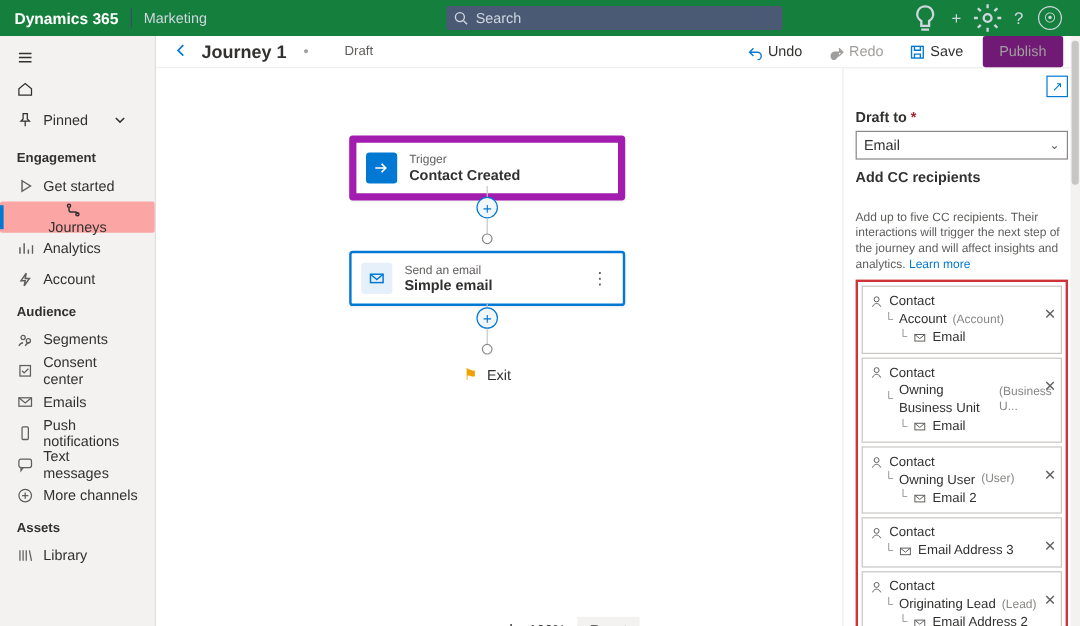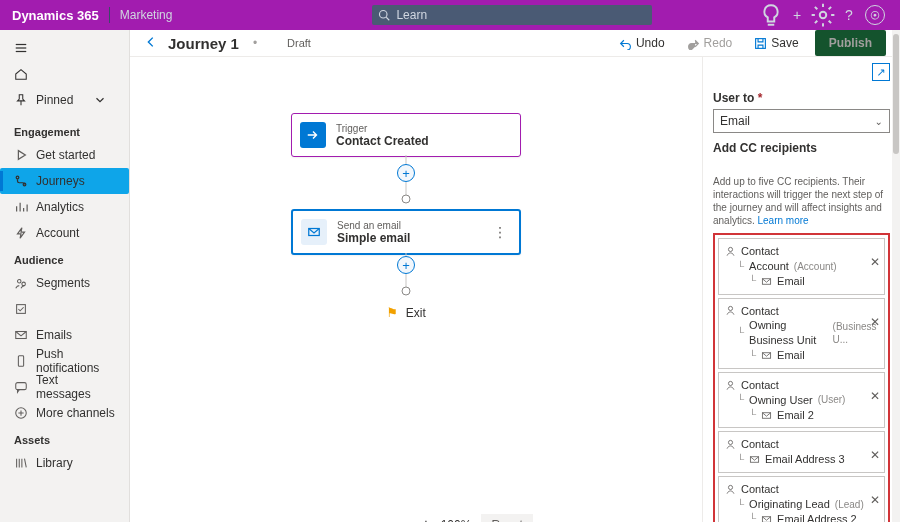--- a/index.html
+++ b/index.html
@@ -1,63 +1,63 @@
 <!DOCTYPE html>
 <html><head>
 <meta charset="utf-8">
 <style>
 * { box-sizing: border-box; margin: 0; padding: 0; font-family: "Segoe UI", Arial, sans-serif; }
 body { width: 900px; height: 522px; overflow: hidden; background: #fff; font-size: 12px; color: #323130; }
 
 
-.topbar { height: 30px; background: #a21caf; color: #fff; display: flex; align-items: center; padding: 0 12px; justify-content: flex-end; }
+.topbar { height: 30px; background: #15803d; color: #fff; display: flex; align-items: center; padding: 0 12px; justify-content: flex-end; }
 .topbar .brand { font-weight: 600; font-size: 13px; }
 .topbar .sep { width: 1px; height: 16px; background: #3a4b66; margin: 0 10px; }
 .topbar .module { font-size: 12px; color: #d0d6e0; }
 .topbar .search { margin-left: 200px; display: flex; align-items: center; width: 280px; height: 20px; background: #4a5a74; border-radius: 2px; padding: 0 6px; color: #d0d6e0; }
 .topbar .search svg { width: 12px; height: 12px; margin-right: 6px; }
 .topbar .spacer { flex: 1; }
 .topbar .ticon { width: 26px; display: flex; align-items: center; justify-content: center; color: #d0d6e0; font-size: 14px; }
 .topbar .avatar { width: 20px; height: 20px; border: 1px solid #d0d6e0; border-radius: 50%; display: flex; align-items: center; justify-content: center; font-size: 10px; }
 
 
 .layout { display: flex; height: calc(100% - 30px); }
 
 
 .sidebar { width: 130px; background: #f3f2f1; border-right: 1px solid #e1dfdd; display: flex; flex-direction: column; overflow: hidden; position: relative; }
 .sb-top { padding: 6px 10px; display: flex; flex-direction: column; gap: 2px; }
 .sb-row { display: flex; align-items: center; height: 24px; padding: 0 4px; color: #323130; cursor: pointer; border-radius: 2px; }
 .sb-row svg, .sb-row .ico { width: 14px; height: 14px; margin-right: 8px; flex-shrink: 0; }
 .sb-row .chev { margin-left: auto; }
 .sb-section { font-weight: 600; font-size: 11px; padding: 8px 14px 4px; color: #323130; }
 .sb-list .sb-row { padding: 0 14px; height: 26px; }
-.sb-row.active { background: #0ea5e9; position: relative; }
+.sb-row.active { background: #fca5a5; position: relative; flex-direction: column; }
 .sb-row.active::before { content: ""; position: absolute; left: 0; top: 3px; bottom: 3px; width: 3px; background: #0078d4; }
 
 
 .main { flex: 1; display: flex; flex-direction: column; position: relative; }
 .cmdbar { height: 36px; border-bottom: 1px solid #edebe9; display: flex; align-items: center; padding: 0 14px; gap: 10px; }
 .cmdbar .back svg { width: 14px; height: 14px; stroke: #0078d4; }
 .cmdbar .title { font-size: 15px; font-weight: 600; }
 .cmdbar .status { font-size: 11px; color: #605e5c; margin-left: 16px; }
 .cmdbar .spacer { flex: 1; }
 .cmdbar .btn { display: flex; align-items: center; gap: 4px; font-size: 12px; color: #323130; padding: 4px 6px; cursor: pointer; }
 .cmdbar .btn svg { width: 13px; height: 13px; }
 .cmdbar .btn.disabled { color: #a19f9d; }
 .cmdbar .btn.disabled svg { stroke: #a19f9d; fill: #a19f9d; }
-.cmdbar .btn.primary { background: #14532d; color: #a19f9d; padding: 6px 14px; border-radius: 2px; font-weight: bold; }
+.cmdbar .btn.primary { background: #701a75; color: #a19f9d; padding: 6px 14px; border-radius: 2px; }
 
 
 .canvas-wrap { flex: 1; display: flex; position: relative; }
 .canvas { flex: 1; position: relative; background: #fff; }
 .vline { position: absolute; left: 50%; width: 1px; background: #c8c6c4; transform: translateX(-50%); }
 .dot { position: absolute; left: 50%; width: 9px; height: 9px; border: 1px solid #8a8886; border-radius: 50%; background: #fff; transform: translate(-50%, -50%); }
 .plusbtn { position: absolute; left: 50%; width: 18px; height: 18px; border: 1px solid #0078d4; border-radius: 50%; background: #f2f7fc; color: #0078d4; display: flex; align-items: center; justify-content: center; font-size: 13px; transform: translate(-50%, -50%); cursor: pointer; }
 
-.node { position: absolute; left: 50%; transform: translateX(-50%); width: 230px; background: #fff; border: 1px solid #a21caf; border-radius: 3px; display: flex; align-items: center; padding: 8px; gap: 10px; box-shadow: 0 1px 2px rgba(0,0,0,.06); }
+.node { position: absolute; left: 50%; transform: translateX(-50%); width: 230px; background: #fff; border: 6px solid #a21caf; border-radius: 3px; display: flex; align-items: center; padding: 8px; gap: 10px; box-shadow: 0 1px 2px rgba(0,0,0,.06); }
 .node.selected { border: 2px solid #0078d4; }
 .node .nicon { width: 26px; height: 26px; border-radius: 3px; display: flex; align-items: center; justify-content: center; flex-shrink: 0; }
 .node .nicon.blue { background: #0078d4; color: #fff; }
 .node .nicon.light { background: #e6f0fa; color: #0078d4; }
 .node .nlabel { font-size: 10px; color: #605e5c; }
 .node .ntitle { font-size: 12px; font-weight: 600; }
 .node .more { margin-left: auto; color: #605e5c; font-size: 14px; padding: 0 4px; }
 
 .exit { position: absolute; left: 50%; transform: translateX(-50%); display: flex; align-items: center; gap: 8px; font-size: 12px; }
 .exit .flag { color: #f2a100; font-size: 13px; }
@@ -97,21 +97,21 @@
 
 <div class="topbar">
   <span class="brand">Dynamics 365</span>
   <span class="sep"></span>
   <span class="module">Marketing</span>
   <div class="search">
     <svg viewBox="0 0 16 16" fill="none" stroke="currentColor" stroke-width="1.5">
         <circle cx="7" cy="7" r="5"></circle>
         <line x1="11" y1="11" x2="15" y2="15"></line>
       </svg>
-    <span>Learn</span>
+    <span>Search</span>
   </div>
   <span class="spacer"></span>
   <span class="ticon">
       <svg viewBox="0 0 16 16" fill="none" stroke="currentColor" stroke-width="1.2">
         <path d="M8 2a4 4 0 0 0-2 7.5V12h4v-2.5A4 4 0 0 0 8 2z"></path>
         <line x1="6" y1="14" x2="10" y2="14"></line>
       </svg>
     </span>
   <span class="ticon">+</span>
   <span class="ticon">
@@ -191,20 +191,21 @@
             <circle cx="11" cy="9" r="2"></circle>
             <path d="M2 14c1-2 3-3 4-3M8 14c1-2 3-3 4-3"></path>
           </svg>
           <span>Segments</span>
         </div>
       <div class="sb-row">
           <svg viewBox="0 0 16 16" fill="none" stroke="#605e5c" stroke-width="1.2">
             <rect x="3" y="3" width="10" height="10"></rect>
             <path d="M5 8l2 2 4-4"></path>
           </svg>
+          <span>Consent center</span>
         </div>
     </div>
 
     <div class="sb-list">
       <div class="sb-row">
           <svg viewBox="0 0 16 16" fill="none" stroke="#605e5c" stroke-width="1.2">
             <rect x="2" y="4" width="12" height="8"></rect>
             <path d="M2 4l6 5 6-5"></path>
           </svg>
           <span>Emails</span>
@@ -326,21 +327,21 @@
         <div class="zoomctl">
           <button class="zbtn">−</button>
           <button class="zbtn">+</button>
           <span class="zval">100%</span>
           <button class="reset">Reset</button>
         </div>
       </div>
 
       <div class="rpanel">
         <div class="expand">↗</div>
-        <div class="flabel"><span>User to</span> <span class="req">*</span></div>
+        <div class="flabel"><span>Draft to</span> <span class="req">*</span></div>
         <div class="sel">
           <span>Email</span>
           <span class="chev">⌄</span>
         </div>
         <div class="cclabel">Add CC recipients</div>
         <div class="help"><span>Add up to five CC recipients. Their interactions will trigger the next step of the journey and will affect insights and analytics.</span> <a href="#">Learn more</a></div>
 
         <div class="ccbox" id="ccbox">
             <div class="cc-item">
               <div class="cc-line">

